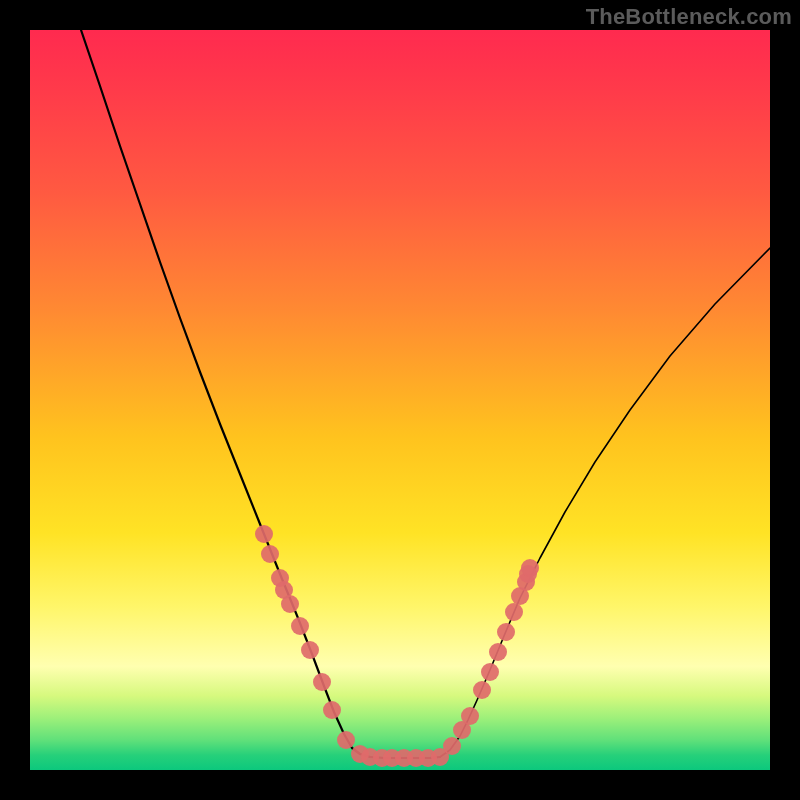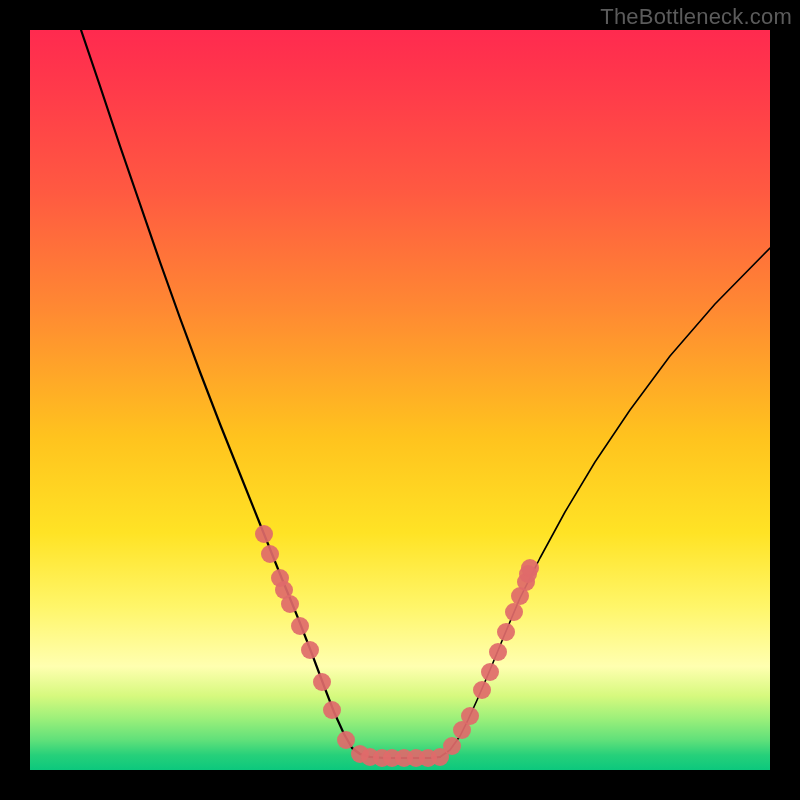--- a/index.html
+++ b/index.html
@@ -15,21 +15,21 @@
     position: relative;
     width: 800px;
     height: 800px;
     background: #000;
   }
   .watermark {
     position: absolute;
     top: 4px;
     right: 8px;
     font-size: 22px;
-    font-weight: 400;
+    font-weight: 700;
     color: #5b5b5b;
     letter-spacing: 0.2px;
     z-index: 30;
   }
   .plot-frame {
     position: absolute;
     left: 30px;
     top: 30px;
     width: 740px;
     height: 740px;

